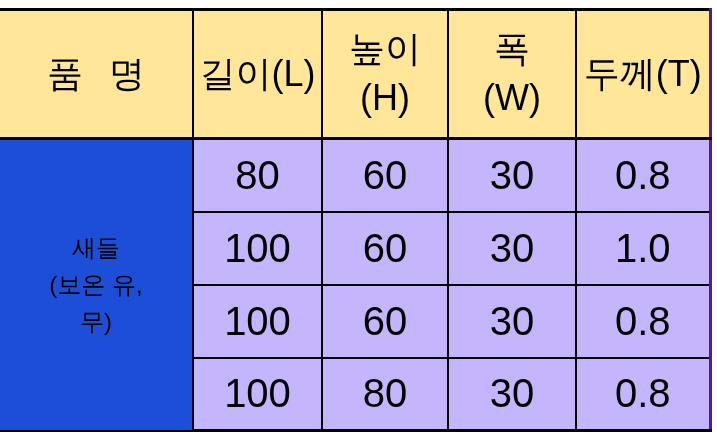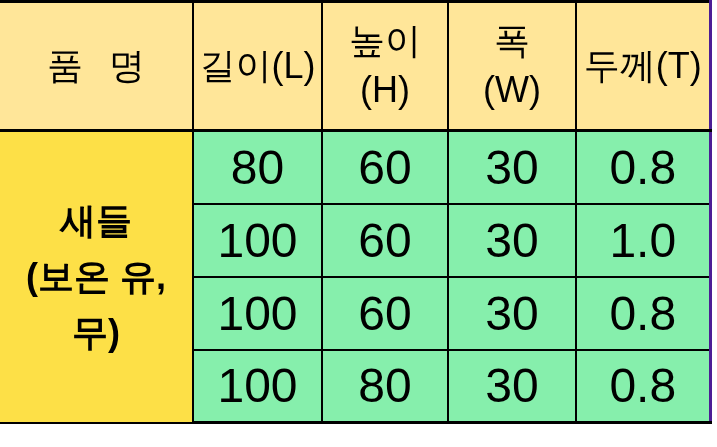--- a/index.html
+++ b/index.html
@@ -10,21 +10,21 @@
     color: #000000;
     overflow: hidden;
   }
   .sheet {
     position: relative;
     width: 717px; height: 447px;
     background: #FFFFFF;
   }
   table.spec-table {
     position: absolute;
-    top: 0; left: 0;
+    top: 8px; left: 0;
     width: 710px;
     border-collapse: collapse;
     table-layout: fixed;
     border-radius: 9px;
   }
   .spec-table col.c1 { width: 193px; }
   .spec-table col.c2 { width: 129px; }
   .spec-table col.c3 { width: 126px; }
   .spec-table col.c4 { width: 128px; }
   .spec-table col.c5 { width: 134px; }
@@ -46,26 +46,25 @@
   .spec-table tbody tr { height: 73px; }
 
   .spec-table thead th {
     background: #FFE699;
     font-size: 36px;
     line-height: 1.35;
   }
   th.th-product { font-size: 42px; word-spacing: 16px; }
   th .hline { display: block; }
 
-  td.num { font-size: 48px; background: #86efac; }
+  td.num { font-size: 40px; background: #c4b5fd; }
   td.label-cell {
-    font-size: 36px;
+    font-size: 24px;
     line-height: 1.55;
-    background: #fde047;
-    font-weight: bold;
+    background: #1d4ed8;
   }
   td.label-cell .lline { display: block; }
 </style>
 </head>
 <body>
 
 <div class="sheet">
   <table class="spec-table">
     <colgroup>
       <col class="c1">

